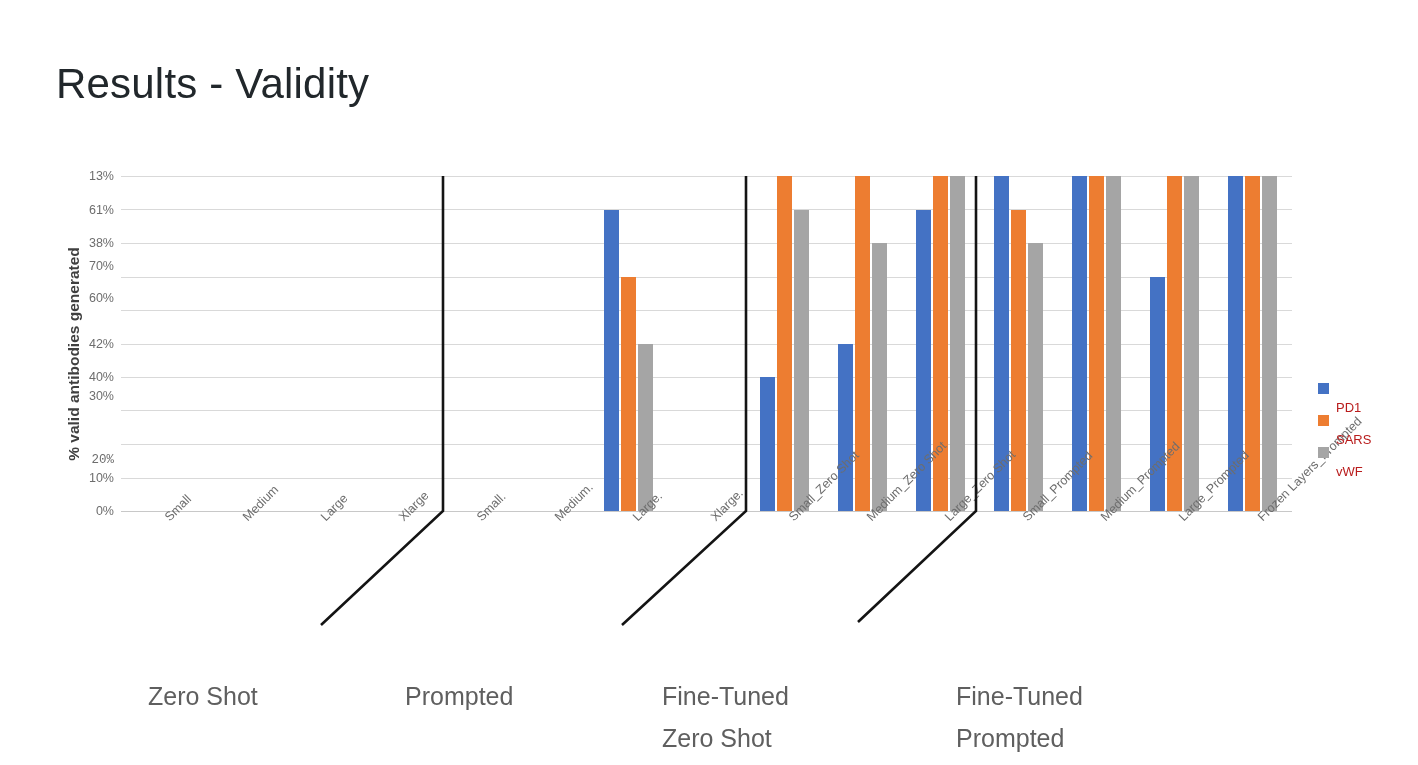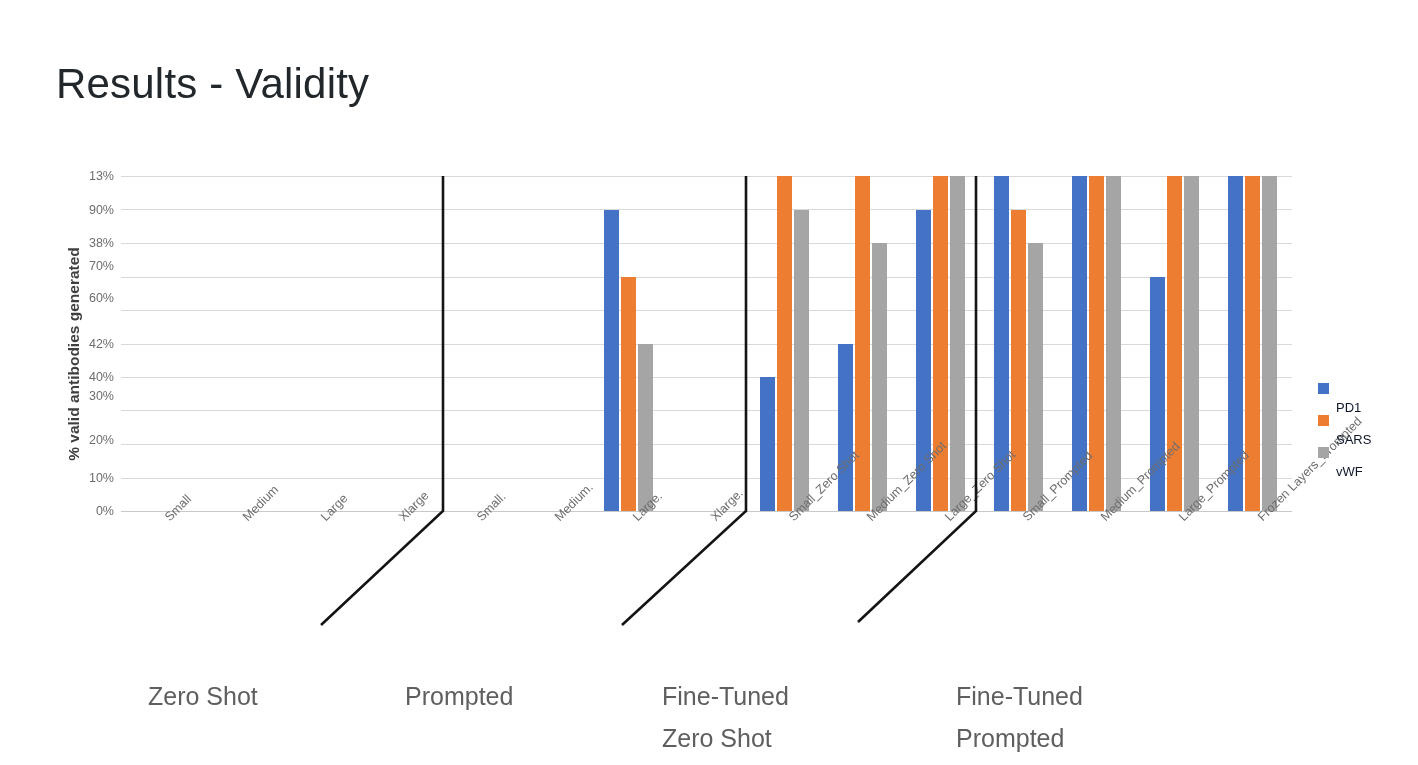--- a/index.html
+++ b/index.html
@@ -169,44 +169,44 @@
     width: 11px;
     height: 11px;
     margin-right: 7px;
     flex: 0 0 auto;
   }
   .legend-swatch.s0 { background: #4472c4; }
   .legend-swatch.s1 { background: #ed7d31; }
   .legend-swatch.s2 { background: #a5a5a5; }
   .legend-label {
     font-size: 13px;
-    color: #0f172a;
+    color: #b91c1c;
     white-space: nowrap;
     margin-top: 39px;
   }
 </style>
 </head>
 <body>
 
 <div id="slide-title">Results - Validity</div>
 
 <div id="chart-area">
 
   <div id="y-axis-title">% valid antibodies generated</div>
 
   <div id="y-ticks">
       <div class="y-tick" style="top: 0px;">13%</div>
-      <div class="y-tick" style="top: 33.5px;">90%</div>
+      <div class="y-tick" style="top: 33.5px;">61%</div>
       <div class="y-tick" style="top: 67px;">38%</div>
       <div class="y-tick" style="top: 90px;">70%</div>
       <div class="y-tick" style="top: 122px;">60%</div>
       <div class="y-tick" style="top: 167.5px;">42%</div>
       <div class="y-tick" style="top: 201px;">40%</div>
       <div class="y-tick" style="top: 220px;">30%</div>
-      <div class="y-tick" style="top: 264px;">20%</div>
+      <div class="y-tick" style="top: 284px; font-family: Liberation Mono, monospace;">20%</div>
       <div class="y-tick" style="top: 301.5px;">10%</div>
       <div class="y-tick" style="top: 335px;">0%</div>
     </div>
 
   <div id="plot">
       <div class="gridline" style="top: 0px;"></div>
       <div class="gridline" style="top: 33px;"></div>
       <div class="gridline" style="top: 67px;"></div>
       <div class="gridline" style="top: 101px;"></div>
       <div class="gridline" style="top: 134px;"></div>

